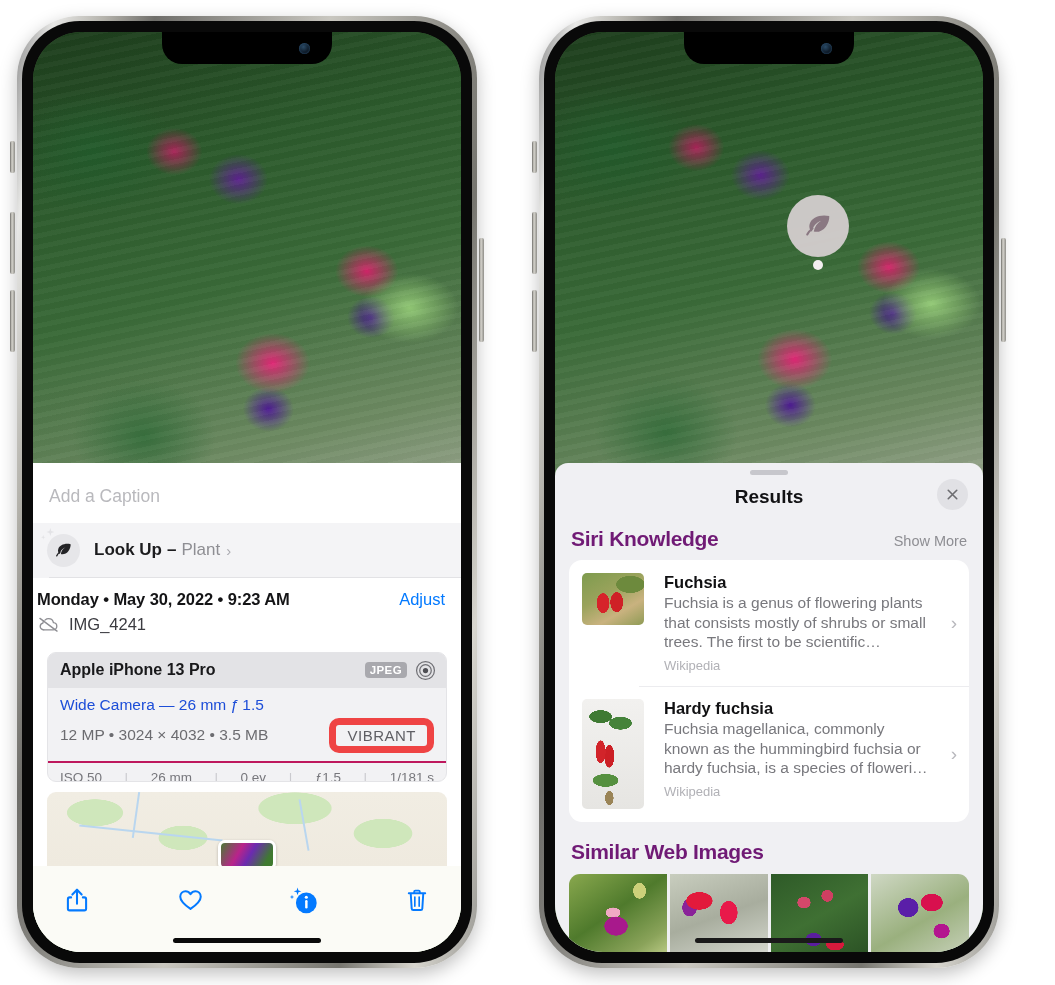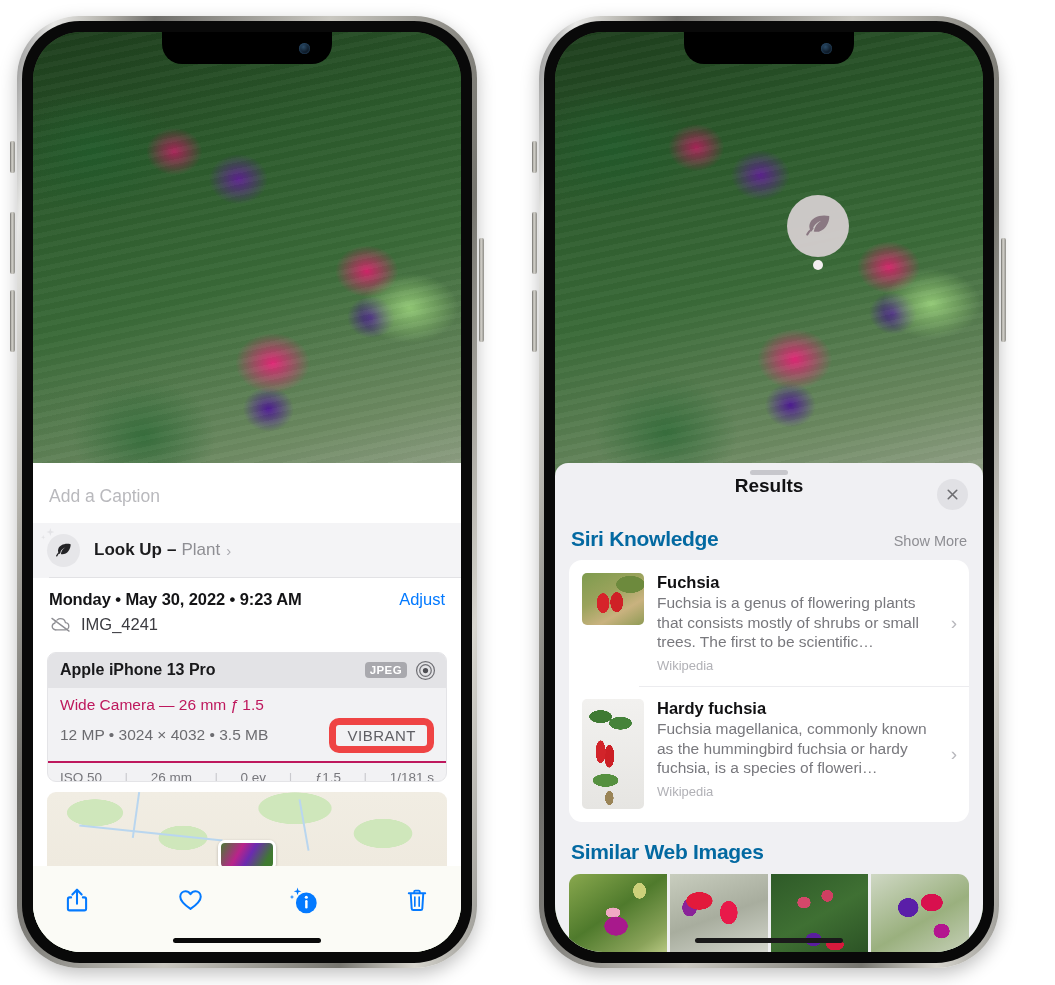--- a/index.html
+++ b/index.html
@@ -123,21 +123,21 @@
     position:relative; width:33px; height:33px; border-radius:50%;
     background:#e6e6e9; display:flex; align-items:center; justify-content:center;
     flex:0 0 auto;
   }
   .leaf-badge svg { width:19px; height:19px; }
   .sparkles { position:absolute; left:-9px; top:-7px; width:20px; height:20px; pointer-events:none;}
   .lookup-text { font-size:17px; color:#1c1c1e; font-weight:700; display:flex; align-items:center; gap:5px;}
   .lookup-text .sub { font-weight:400; color:#8e8e93; }
   .lookup-text .chev { color:#aaaab0; font-size:15px; font-weight:400; margin-left:1px;}
 
-  .meta-block { background:#fff; padding:12px 16px 8px 16px; }
+  .meta-block { background:#fff; padding:12px 16px 8px 4px; }
   .meta-line1 { display:flex; justify-content:space-between; align-items:baseline; }
   .meta-date { font-size:16.5px; font-weight:700; color:#141416; letter-spacing:-0.1px;}
   .adjust { font-size:16.5px; color:#047aff; }
   .meta-line2 { display:flex; align-items:center; gap:9px; margin-top:6px; }
   .cloud-off { width:23px; height:17px; flex:0 0 auto; }
   .filename { font-size:16.5px; color:#3b3b40; }
 
   .exif-card {
     margin:10px 14px 0 14px;
     border-radius:9px; overflow:hidden;
@@ -149,21 +149,21 @@
     padding:7px 10px 7px 12px;
   }
   .exif-device { font-weight:700; color:#18181a; font-size:16px; }
   .exif-head-right { display:flex; align-items:center; gap:8px; }
   .chip-jpeg {
     background:#a9a9ae; color:#fff; font-size:11.5px; font-weight:700;
     letter-spacing:.4px; border-radius:4px; padding:2px 5px;
   }
   .aperture-icon { width:21px; height:21px; }
   .exif-body { padding:8px 12px 8px 12px; }
-  .exif-r1 { color:#be185d; font-size:15.5px; }
+  .exif-r1 { color:#1d4ed8; font-size:15.5px; }
   .exif-r2 { display:flex; align-items:center; justify-content:space-between; margin-top:4px; }
   .exif-r2 .dims { color:#6c6c70; font-size:15.5px;text-align:center; }
   .chip-vibrant {
     border:7px solid #ef4444; color:#5f5f64; font-size:15px; letter-spacing:.5px;
     border-radius:10px; padding:2px 11px;
   }
   .exif-foot {
     border-top:2px solid #be185d;
     display:flex; align-items:center; justify-content:space-between;
     padding:7px 12px; color:#77777c; font-size:13.5px;
@@ -226,38 +226,38 @@
     position:absolute; left:0; right:0; bottom:0; top:431px;
     background:#f0f0f3;
     border-top-left-radius:13px; border-top-right-radius:13px;
     z-index:20; overflow:hidden;
   }
   .grabber {
     width:38px; height:5px; border-radius:3px; background:#c7c7cc;
     margin:7px auto 0 auto;
   }
   .sheet-head {
-    position:relative; height:44px; display:flex; align-items:flex-start; justify-content:center;
+    position:relative; height:44px; display:flex; align-items:center; justify-content:center;
   }
   .sheet-title { font-size:19px; font-weight:700; color:#121214; }
   .close-btn {
     position:absolute; right:15px; top:4px;
     width:31px; height:31px; border-radius:50%;
     background:#e1e1e5; display:flex; align-items:center; justify-content:center;
   }
   .sec-head {
     display:flex; align-items:baseline; justify-content:space-between;
     padding:8px 16px 9px 16px;
   }
-  .sec-title { font-size:21px; font-weight:700; color:#0369a1; letter-spacing:-0.3px;}
+  .sec-title { font-size:21px; font-weight:700; color:#701a75; letter-spacing:-0.3px;}
   .sec-action { font-size:14.5px; color:#8e8e93; }
   .knowledge-card {
     margin:0 14px; background:#fff; border-radius:13px; overflow:hidden;
   }
-  .k-row { display:flex; gap:13px; padding:13px 12px 13px 13px; position:relative; align-items:flex-start;}
+  .k-row { display:flex; gap:20px; padding:13px 12px 13px 13px; position:relative; align-items:flex-start;}
   .k-row + .k-row::before {
     content:""; position:absolute; left:70px; right:0; top:0; height:1px; background:#ececef;
   }
   .k-thumb { width:62px; flex:0 0 62px; border-radius:5px; overflow:hidden; }
   .k-thumb.a {
     height:52px;
     background:
       radial-gradient(ellipse 9px 14px at 34% 58%, #d6242a 0 70%, rgba(214,36,42,0) 72%),
       radial-gradient(ellipse 9px 14px at 56% 56%, #cf2026 0 70%, rgba(207,32,38,0) 72%),
       radial-gradient(ellipse 20px 12px at 78% 22%, #6d8a3d 0 70%, rgba(109,138,61,0) 72%),

